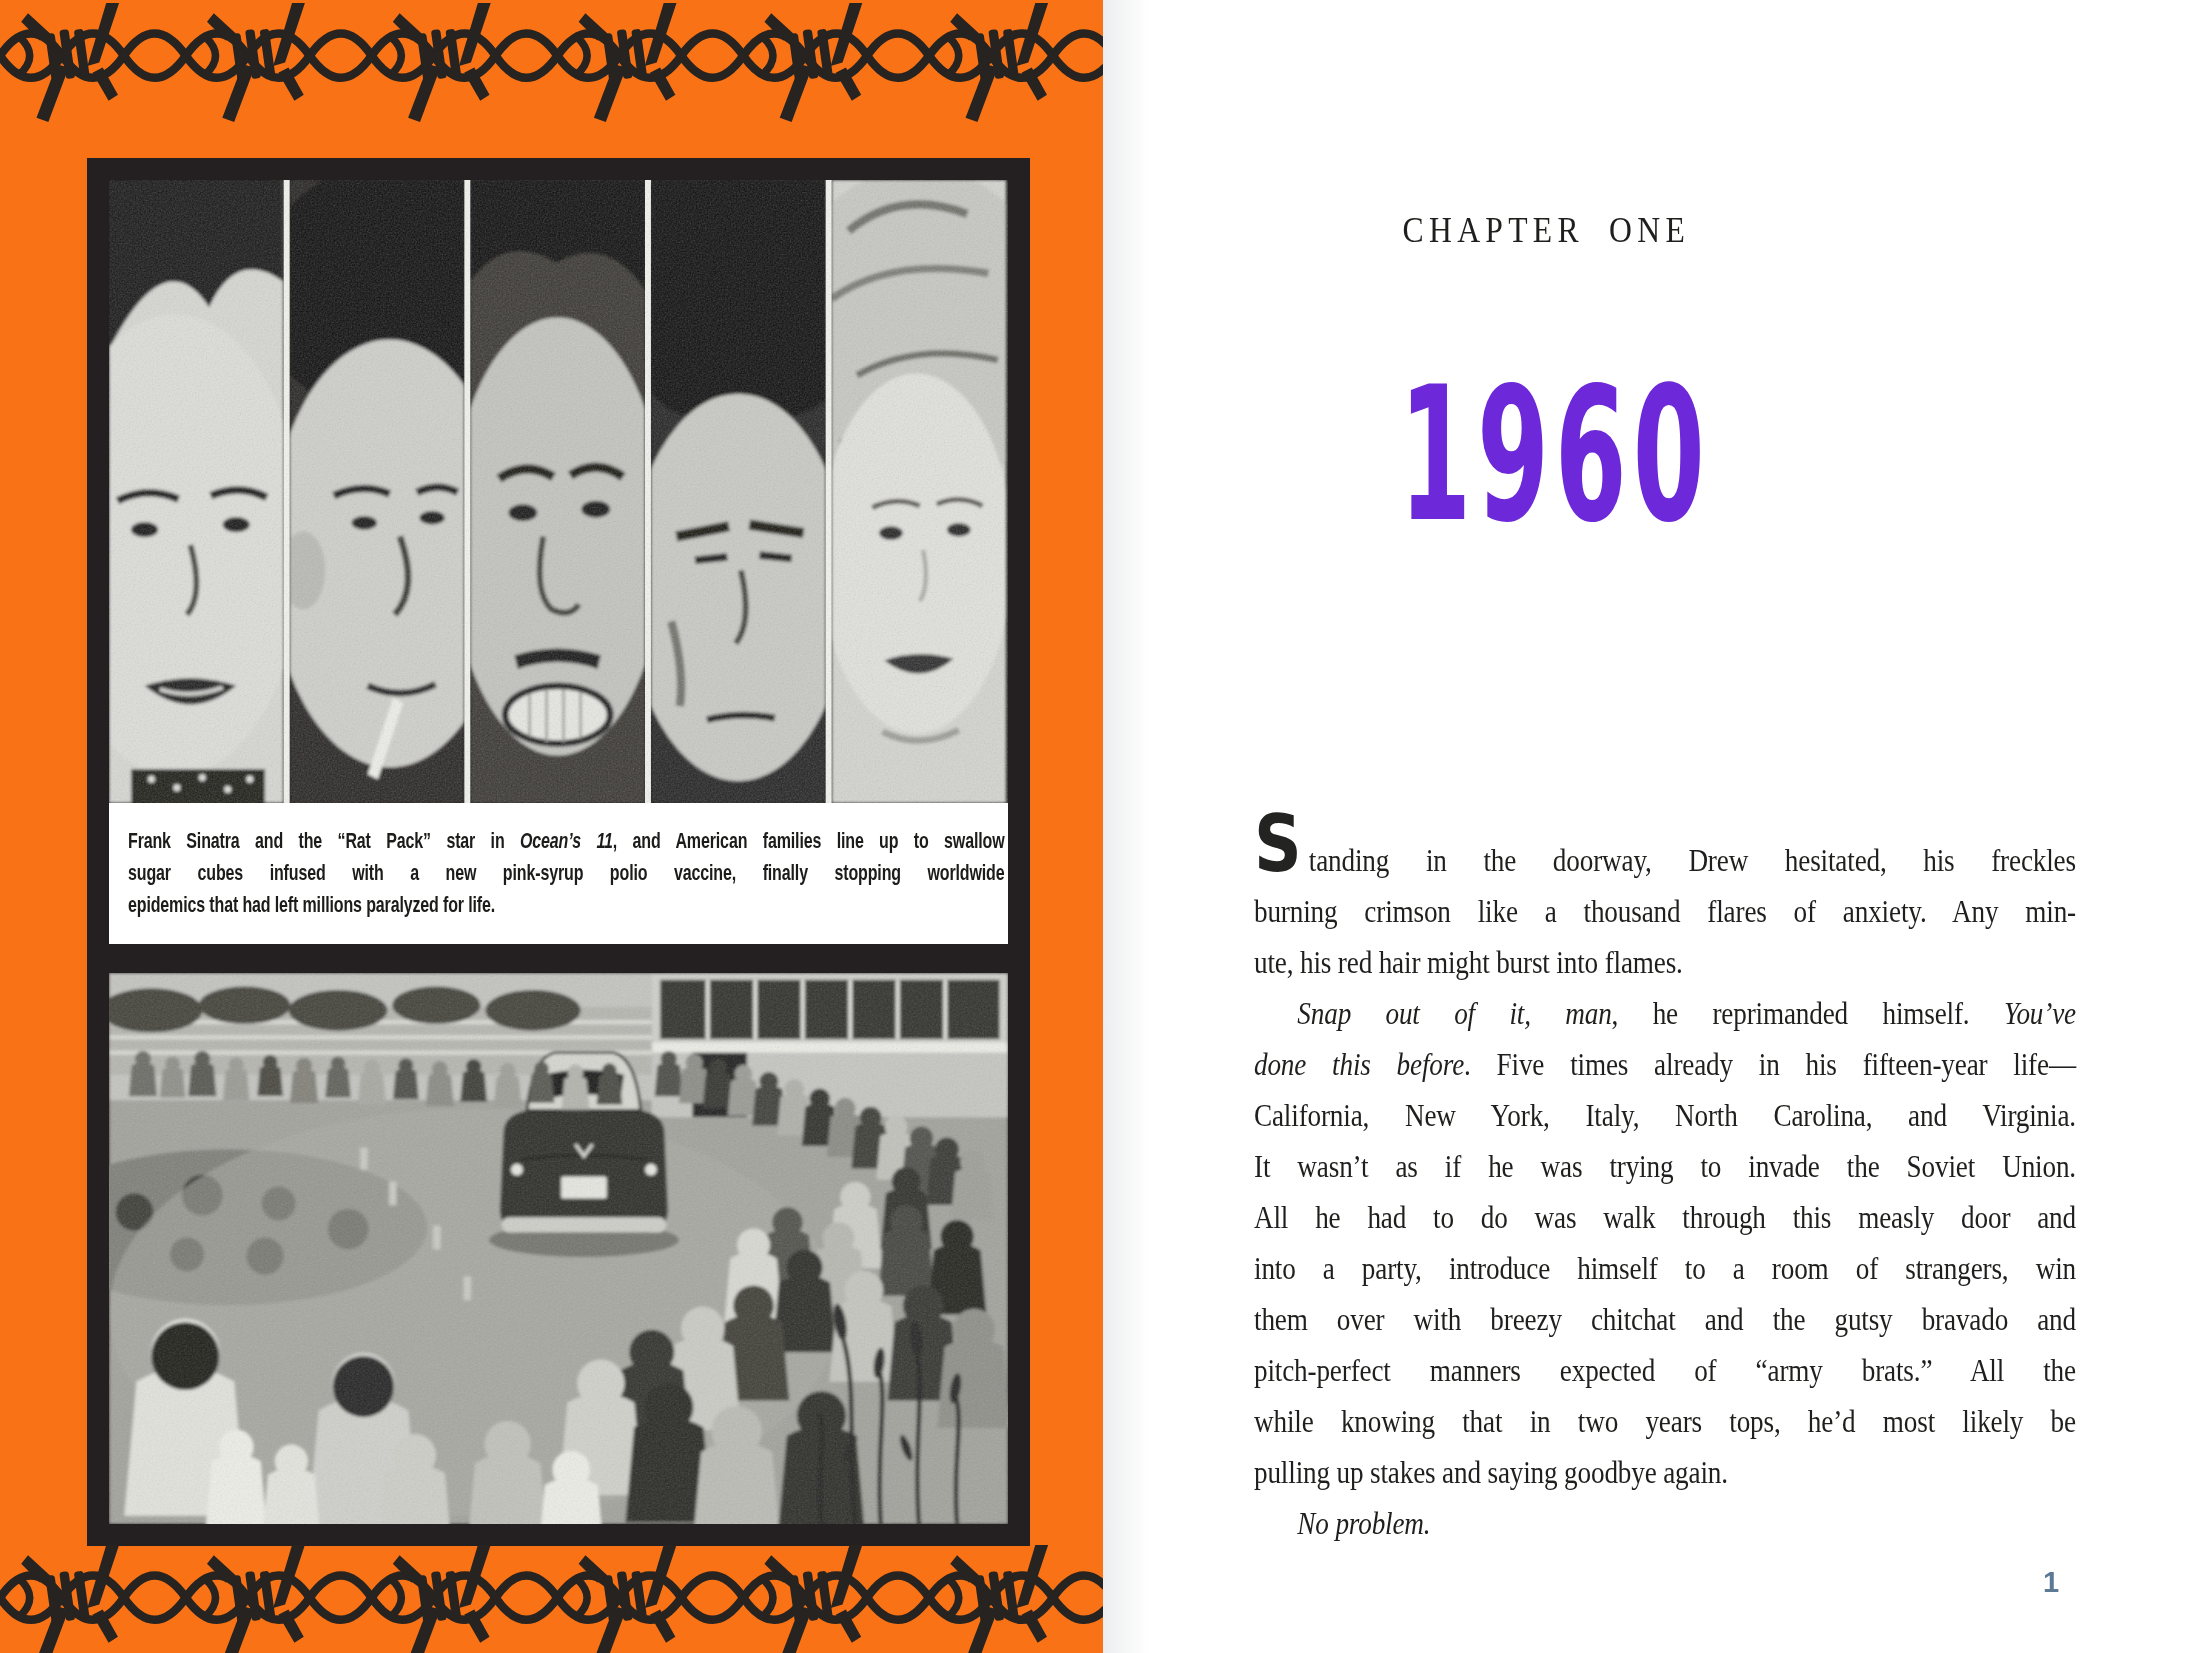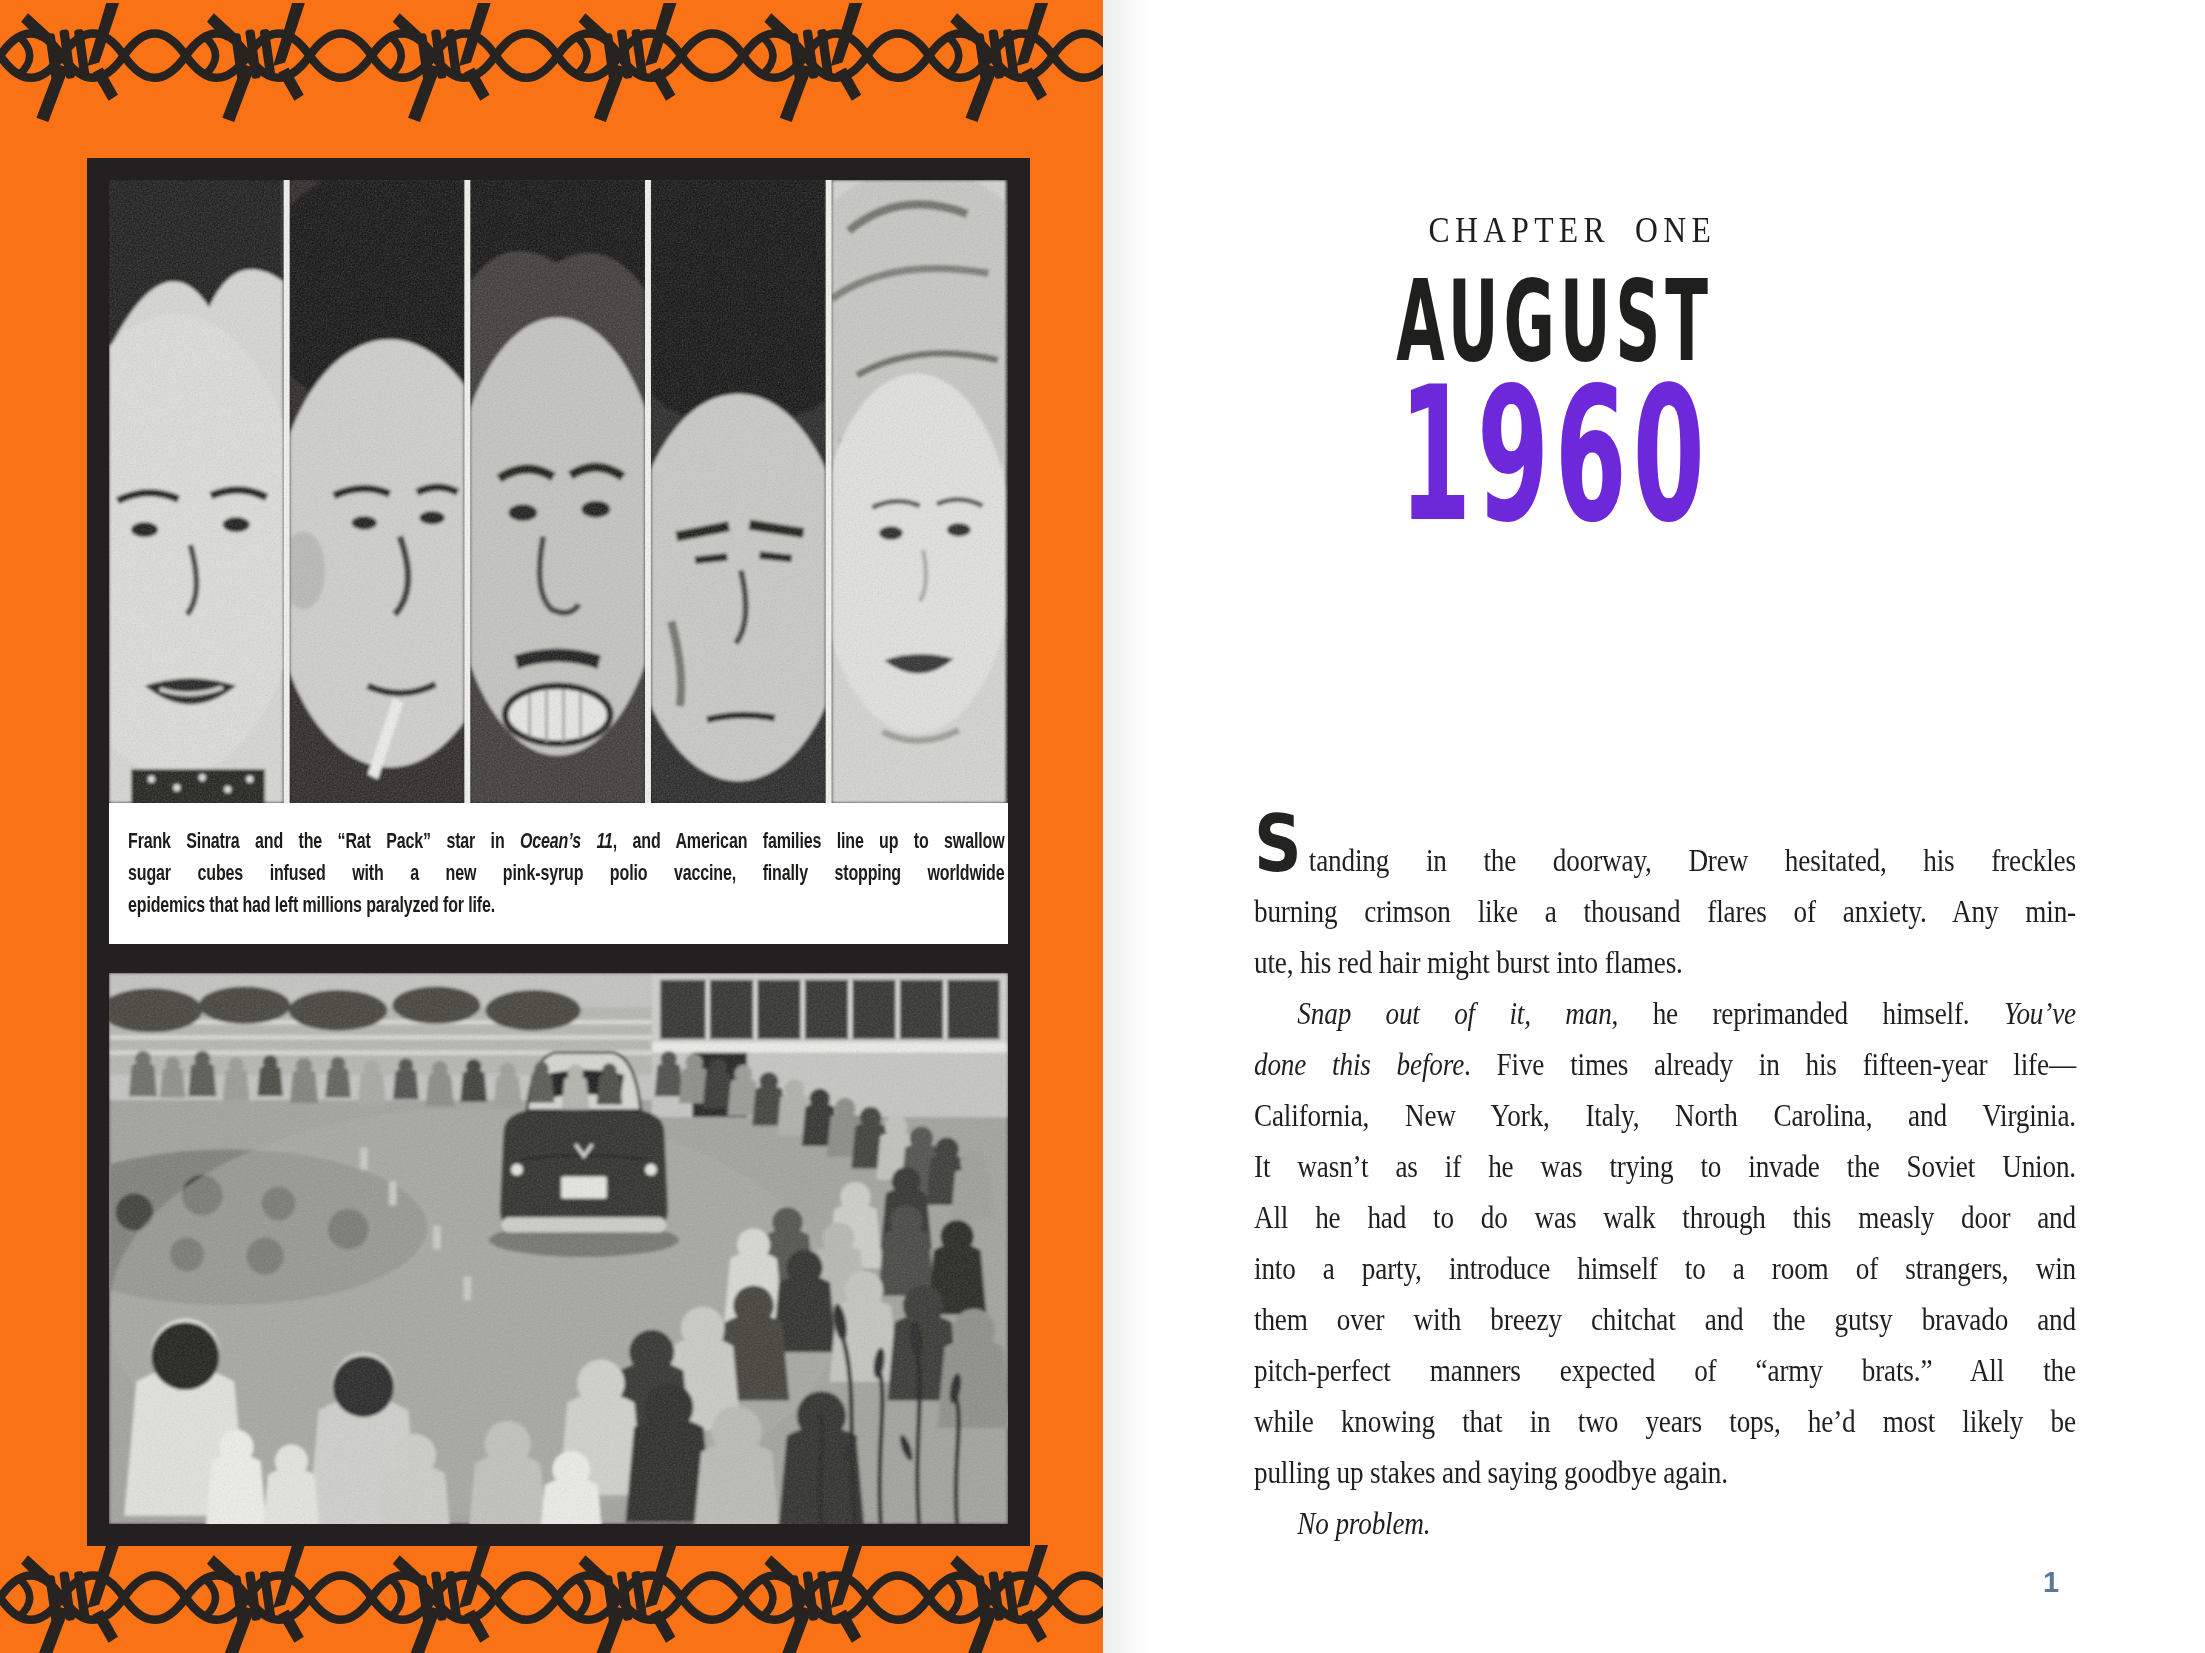--- a/index.html
+++ b/index.html
@@ -18,21 +18,21 @@
   .caption-scale{width:1204px;transform:scaleX(0.728);transform-origin:0 0;}
   .caption-scale .line{font-family:"Liberation Sans",sans-serif;font-weight:700;font-size:22px;
                        line-height:32px;color:#1c1c1a;white-space:nowrap;letter-spacing:-0.2px;}
   .frame-gap{width:899px;height:29px;}
   .photo-bottom{width:899px;height:551px;}
   .photo-top svg,.photo-bottom svg{display:block;width:100%;height:100%;}
   
   .page-right{position:absolute;left:1103px;top:0;width:1103px;height:1654px;background:#ffffff;}
   .gutter-shade{position:absolute;left:0;top:0;width:47px;height:1654px;
                 background:linear-gradient(to right,rgba(25,35,50,0.08),rgba(25,35,50,0));}
-  .chapter-label{position:absolute;left:168px;top:212px;width:602px;text-align:center;color:#1f1f1d;}
+  .chapter-label{position:absolute;left:142px;top:212px;width:602px;text-align:center;color:#1f1f1d;}
   .chapter-label span{display:inline-block;font-family:"Liberation Serif",serif;font-size:36px;
                       line-height:1;letter-spacing:6px;word-spacing:13.6px;
                       transform:scaleX(0.88);transform-origin:center;}
   .title-line1{position:absolute;left:151px;top:265px;width:602px;text-align:center;color:#1f1f1d;}
   .title-line1 span{display:inline-block;font-family:"DejaVu Sans",sans-serif;font-weight:700;
                     font-size:112px;line-height:1;letter-spacing:8.5px;
                     transform:scaleX(0.56);transform-origin:center;}
   .title-line2{position:absolute;left:151px;top:363px;width:602px;text-align:center;color:#6d28d9;}
   .title-line2 span{display:inline-block;font-family:"DejaVu Sans",sans-serif;font-weight:700;
                     font-size:185px;line-height:1;letter-spacing:10.2px;
@@ -366,23 +366,20 @@
       <use href="#wireRow"></use>
     </svg>
   </div>
 
   <div class="page-right">
     <div class="gutter-shade"></div>
 
     <div class="chapter-label">
       <span>CHAPTER ONE</span>
     </div>
-    <div class="title-line1">
-      <span>AUGUST</span>
-    </div>
     <div class="title-line2">
       <span>1960</span>
     </div>
 
     <div class="body-text">
         <div class="line j"><span class="dropcap">S</span><span>tanding in the doorway, Drew hesitated, his freckles</span></div>
         <div class="line j"><span>burning crimson like a thousand flares of anxiety. Any min-</span></div>
         <div class="line"><span>ute, his red hair might burst into flames.</span></div>
         <div class="line j ind"><i>Snap out of it, man</i><span>, he reprimanded himself. </span><i>You’ve</i></div>
         <div class="line j"><i>done this before</i><span>. Five times already in his fifteen-year life—</span></div>

